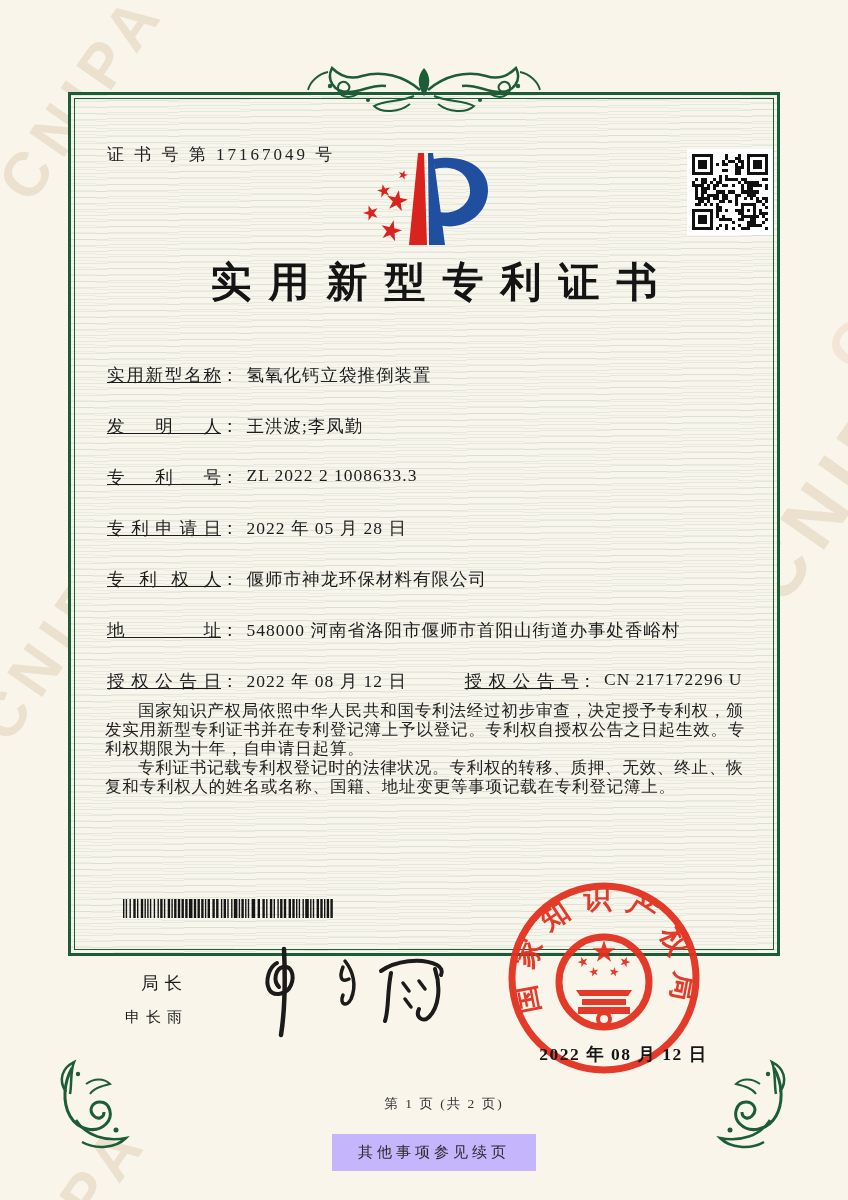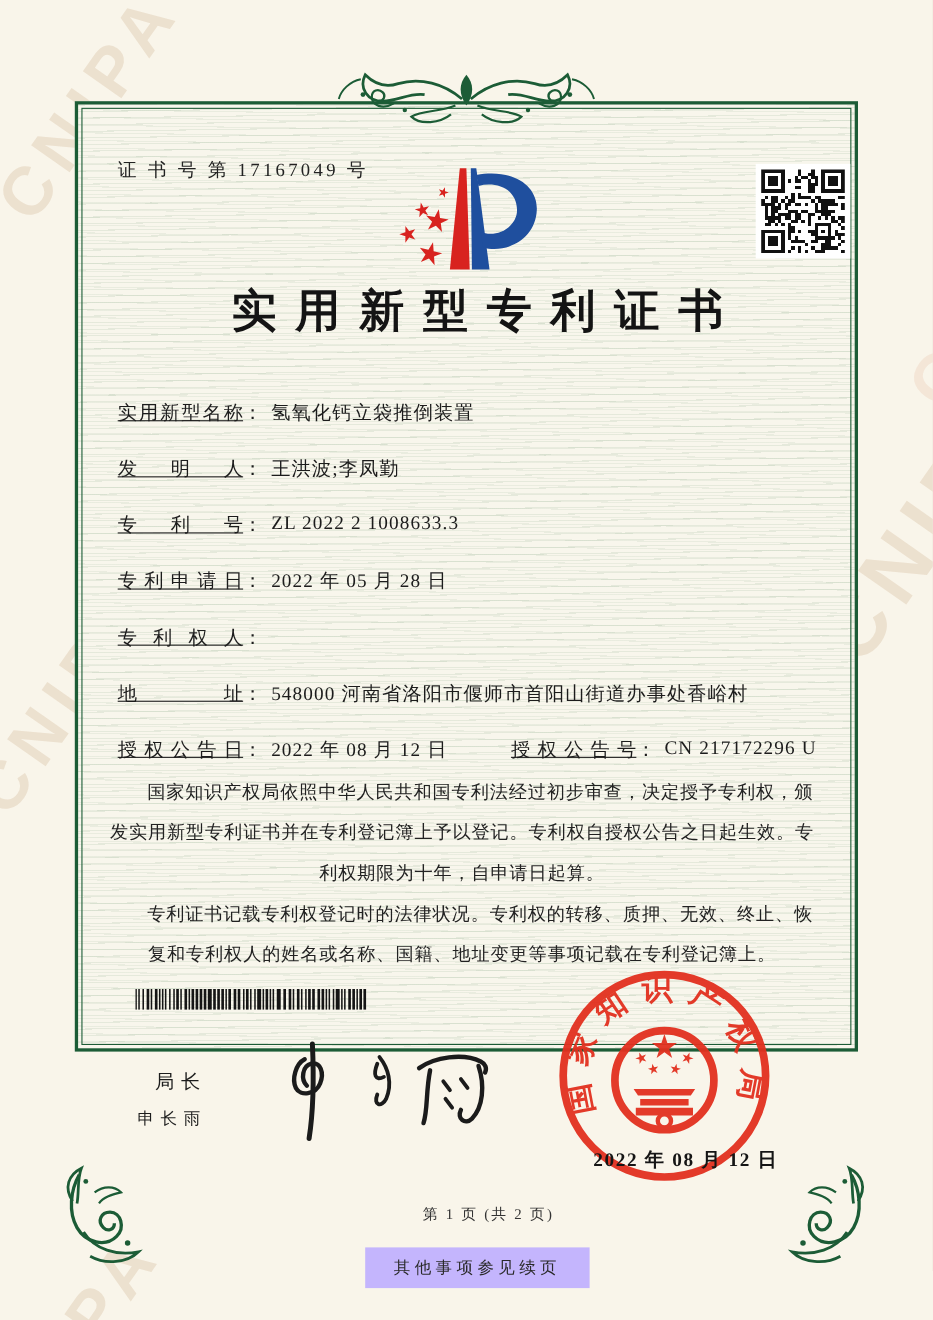--- a/index.html
+++ b/index.html
@@ -49,22 +49,22 @@
   .fields { left:36px; top:268px; width:650px; font-size:17.5px; }
   .frow { height:51px; display:flex; align-items:flex-start; white-space:nowrap; }
   .flabel {
     display:inline-block; width:114px; text-align:justify; text-align-last:justify;
     letter-spacing:0;
     text-decoration:underline;
   }
   .fcolon { display:inline-block; margin-right:8px; }
   .fvalue { letter-spacing:1px; }
   .gdate  { display:inline-block; width:218px; letter-spacing:1px; }
-  .body-text { left:24px; top:606px; width:650px; font-size:16.5px; line-height:37px;
-    letter-spacing:0.8px; color:#222;text-align:center; }
+  .body-text { left:34px; top:606px; width:650px; font-size:16.5px; line-height:19px;
+    letter-spacing:0.8px; color:#222; }
   .body-text p { text-indent:2em; }
   .barcode { left:52px; top:804px; width:216px; height:19px; }
   .sig-title { left:70px; top:876px; font-size:17.5px; letter-spacing:6px; }
   .sig-name  { left:54px; top:913px; font-size:15px; letter-spacing:6px; }
   .signature { left:168px; top:846px; width:230px; height:100px; }
   .seal { left:433px; top:783px; width:200px; height:200px; z-index:5; }
   .seal-date { left:450px; top:947px; width:205px; text-align:center; z-index:6;
     font-size:17.5px; letter-spacing:1.5px; color:#151515; font-weight:bold; }
   .page-info { left:0; top:1000px; width:100%; text-align:center; font-size:13.5px;
     letter-spacing:2px; color:#333;padding-left:40px; }
@@ -427,20 +427,21 @@
           <span class="fvalue">ZL 2022 2 1008633.3</span>
       </div>
       <div class="frow">
         <span class="flabel">专利申请日</span>
           <span class="fcolon">：</span>
           <span class="fvalue">2022 年 05 月 28 日</span>
       </div>
       <div class="frow">
         <span class="flabel">专利权人</span>
           <span class="fcolon">：</span>
+          <span class="fvalue">偃师市神龙环保材料有限公司</span>
       </div>
       <div class="frow">
         <span class="flabel">地址</span>
           <span class="fcolon">：</span>
           <span class="fvalue">548000 河南省洛阳市偃师市首阳山街道办事处香峪村</span>
       </div>
       <div class="frow">
         <span class="flabel">授权公告日</span>
           <span class="fcolon">：</span>
           <span class="gdate">2022 年 08 月 12 日</span>

